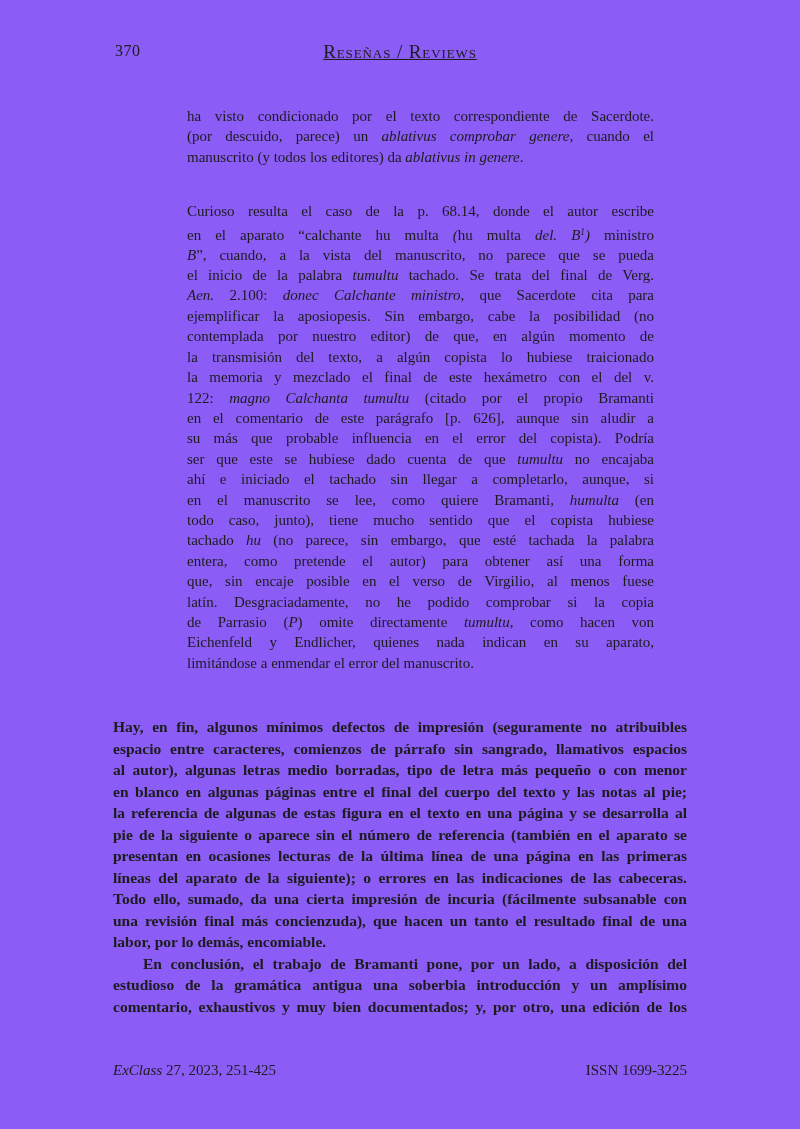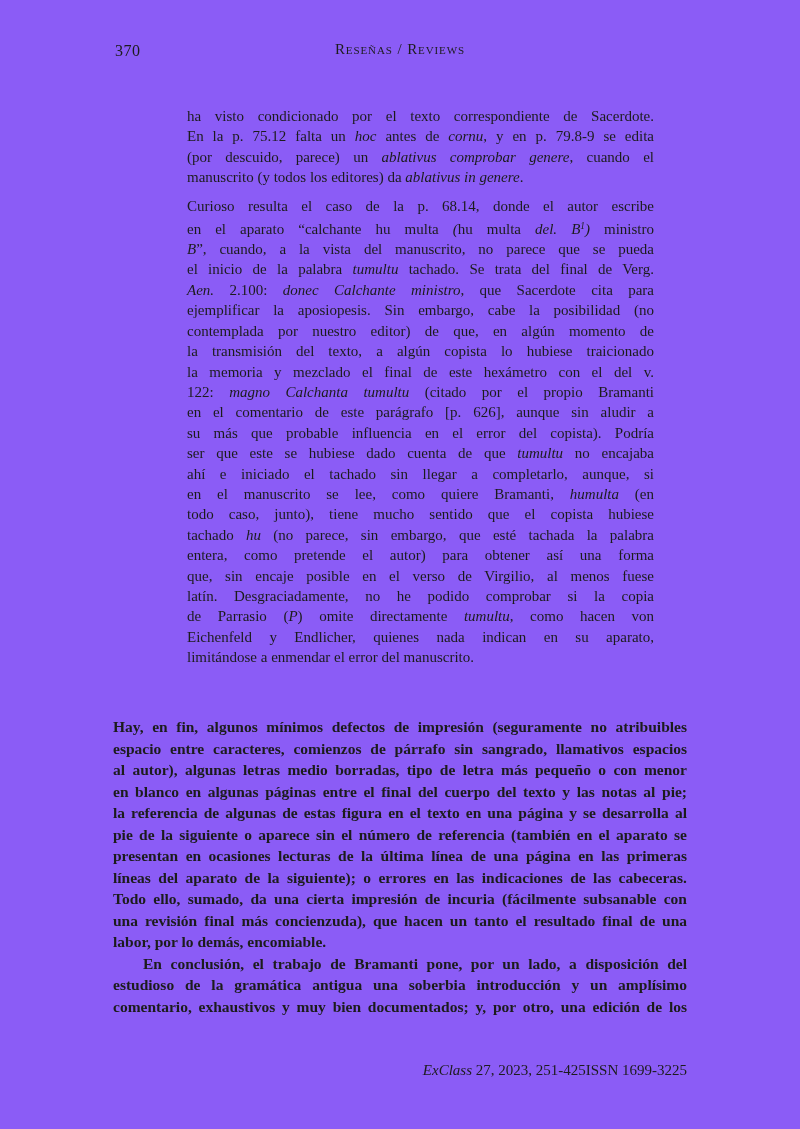--- a/index.html
+++ b/index.html
@@ -16,29 +16,30 @@
     position: absolute;
     top: 41px; left: 113px; width: 574px; height: 22px;
     font-size: 16px;
   }
   .pagenum { position: absolute; left: 2px; top: 1px; letter-spacing: 0.5px; }
   .running {
     position: absolute; left: 0; right: 0; top: 0;
     text-align: center;
     font-variant: small-caps;
     letter-spacing: 0.9px;
-    font-size: 15px;
+    font-size: 19px;
+    text-decoration: underline;
   }
   .quote {
     position: absolute;
     top: 106px; left: 187px; width: 467px;
     font-size: 15px;
     line-height: 20.4px;
   }
-  .quote .para + .para { margin-top: 8px; }
+  .quote .para + .para { margin-top: 34px; }
   .body-text {
     position: absolute;
     top: 716px; left: 113px; width: 574px;
     font-size: 15.5px;
     line-height: 21.5px;
     font-weight: bold;
   }
   .line {
     text-align: justify;
     text-align-last: justify;
@@ -50,38 +51,37 @@
   .it { font-style: italic; }
   .sup {
     font-size: 0.62em;
     font-style: italic;
     vertical-align: 0.5em;
   }
   .footer {
     position: absolute;
     top: 1062px; left: 113px; width: 574px;
     display: flex;
-    justify-content: flex-end;
+    justify-content: space-between;
     font-size: 15px;
   }
 </style>
 </head>
 <body>
 
 <div class="page">
 
   <div class="header">
     <span class="pagenum">370</span>
     <span class="running">Reseñas / Reviews</span>
   </div>
 
   <div class="quote" id="quote">
       <div class="para">
         <div class="line"><span>ha visto condicionado por el texto correspondiente de Sacerdote.</span></div>
-        <div class="line"><span>En la p. 75.12 falta un </span><span class="it">hoc</span><span> antes de </span><span class="it">cornu</span><span>, y en p. 79.8-9 se edita</span></div>
         <div class="line"><span>(por descuido, parece) un </span><span class="it">ablativus comprobar genere</span><span>, cuando el</span></div>
         <div class="line last"><span>manuscrito (y todos los editores) da </span><span class="it">ablativus in genere</span><span>.</span></div>
       </div>
       <div class="para">
         <div class="line"><span>Curioso resulta el caso de la p. 68.14, donde el autor escribe</span></div>
         <div class="line"><span>en el aparato “calchante hu multa </span><span class="it">(</span><span>hu multa </span><span class="it">del. B</span><span class="it sup">1</span><span class="it">)</span><span> ministro</span></div>
         <div class="line"><span class="it">B</span><span>”, cuando, a la vista del manuscrito, no parece que se pueda</span></div>
         <div class="line"><span>el inicio de la palabra </span><span class="it">tumultu</span><span> tachado. Se trata del final de Verg.</span></div>
         <div class="line"><span class="it">Aen.</span><span> 2.100: </span><span class="it">donec Calchante ministro</span><span>, que Sacerdote cita para</span></div>
         <div class="line"><span>ejemplificar la aposiopesis. Sin embargo, cabe la posibilidad (no</span></div>

